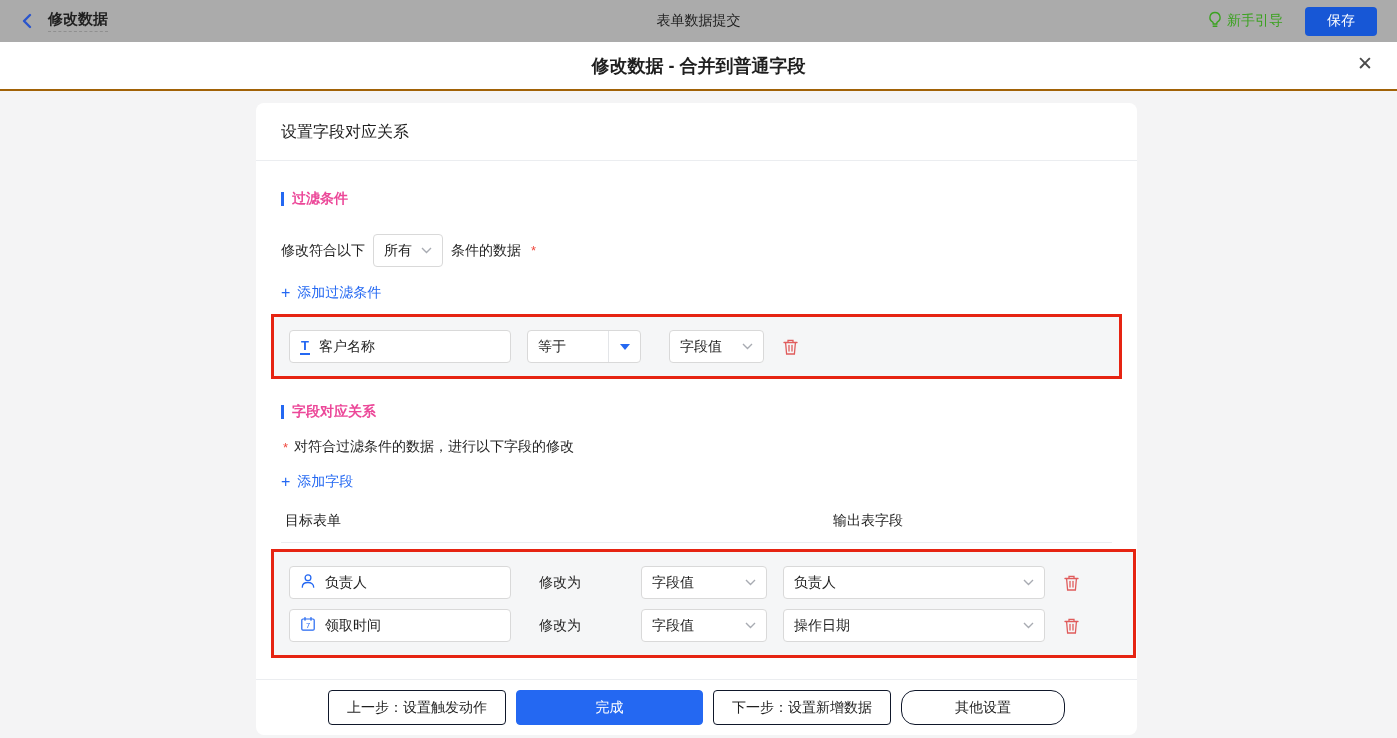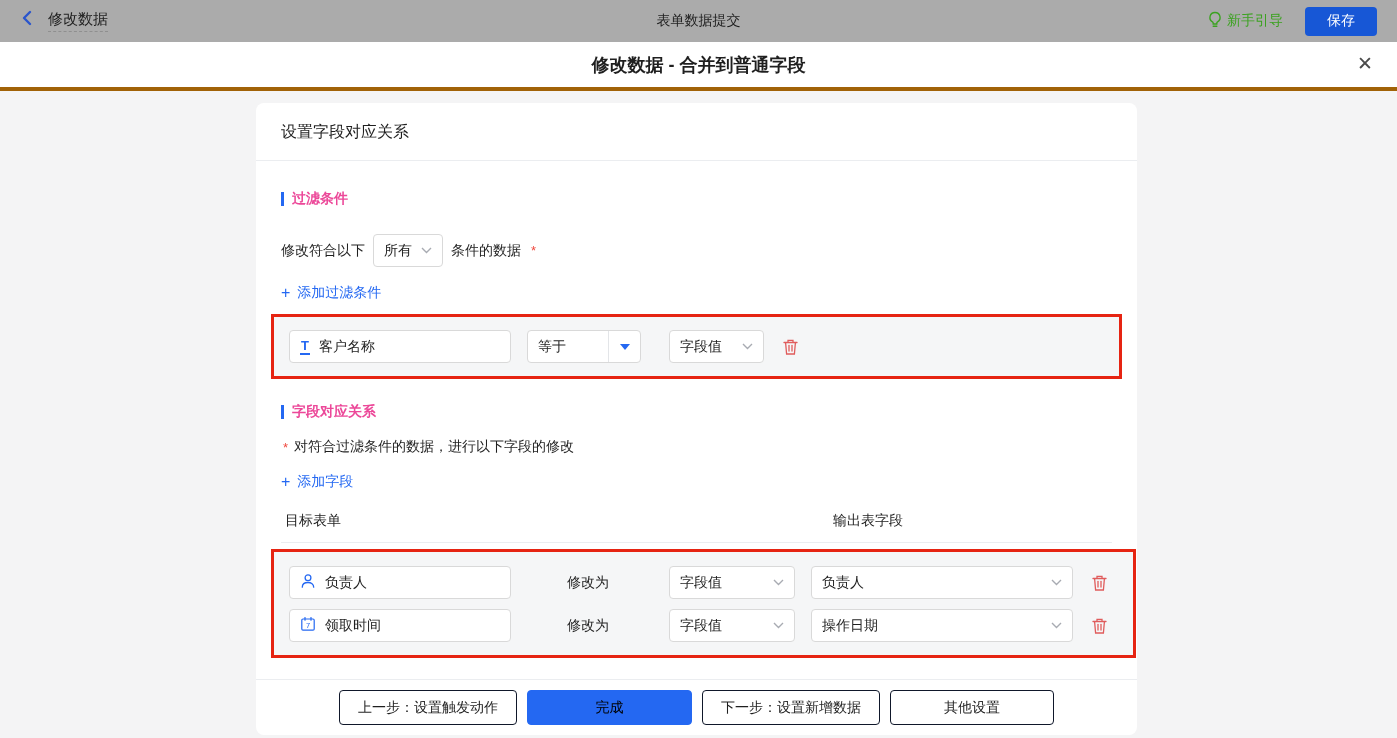--- a/index.html
+++ b/index.html
@@ -1,31 +1,31 @@
 <!DOCTYPE html>
 <html><head>
 <meta charset="utf-8">
 <style>
   * { margin:0; padding:0; box-sizing:border-box; }
   html,body { width:1397px; height:738px; overflow:hidden;
     font-family:"Liberation Sans","DejaVu Sans",sans-serif; color:#1f1f1f; background:#f4f4f5;}
 
   
   .topbar { height:42px; background:#ababab; display:flex; align-items:center; padding:0 20px; position:relative; }
-  .topbar-left { display:flex; align-items:flex-start; gap:14px; }
+  .topbar-left { display:flex; align-items:center; gap:14px;font-weight:bold; }
   .back-ico { display:flex; align-items:center; cursor:pointer; }
   .back-label { font-size:15px; color:#1f1f1f; padding-bottom:2px; border-bottom:1px dashed #8f8f8f; cursor:pointer;}
   .topbar-title { position:absolute; left:0; right:0; text-align:center; font-size:14px; color:#1f1f1f; pointer-events:none;}
   .topbar-right { margin-left:auto; display:flex; align-items:center; gap:22px; z-index:1;}
   .guide { display:flex; align-items:center; gap:5px; color:#3ba220; font-size:14px; cursor:pointer;}
   .save-btn { background:#1757d6; color:#fff; font-size:14px; border:none; border-radius:4px;
     height:29px; padding:0 22px; cursor:pointer;}
 
   
-  .modal-header { height:49px; background:#fff; border-bottom:4px solid #a16207; position:relative;
+  .modal-header { height:49px; background:#fff; border-bottom:2px solid #a16207; position:relative;
     display:flex; align-items:center; justify-content:center;}
   .modal-title { font-size:18px; font-weight:700; color:#1f1f1f;}
   .close-x { position:absolute; right:24px; top:12px; font-size:19px; color:#4a4a4a; cursor:pointer; line-height:1;}
 
   
   .page-body { position:relative; height:647px; background:#f4f4f5;}
   .card { position:absolute; left:256px; top:12px; width:881px; bottom:3px; background:#fff;
     border-radius:8px; display:flex; flex-direction:column; }
   .card-header { padding:19px 25px 17px; font-size:16px; color:#1f1f1f; border-bottom:1px solid #ebedf0;}
   .card-content { flex:1; padding:0 25px; }
@@ -64,30 +64,30 @@
   .trash { margin-left:18px; cursor:pointer; display:flex; align-items:center;}
 
   .note-line { margin-top:17px; font-size:14px; color:#1f1f1f; display:flex; align-items:center; gap:6px;}
   .cols-header { margin-top:21px; position:relative; height:20px; font-size:14px; color:#1f1f1f;}
   .col-target { position:absolute; left:4px;}
   .col-output { position:absolute; left:552px;}
   .cols-divider { margin-top:10px; border-top:1px solid #ebedf0;}
 
   .map-row { display:flex; align-items:center; height:33px;}
   .map-row + .map-row { margin-top:10px;}
-  .modify-label { margin-left:56px; width:44px; font-size:14px;}
+  .modify-label { margin-left:28px; width:44px; font-size:14px;}
   .map-type { width:126px; margin-left:58px;}
   .map-out { width:262px; margin-left:16px;}
 
   .card-footer { border-top:1px solid #ebedf0; height:56px; display:flex; align-items:center;
     justify-content:center; gap:10px;}
   .f-btn { height:35px; border:1px solid #0f172a; border-radius:4px; background:#fff; color:#1f1f1f;
     font-size:14px; padding:0 18px; cursor:pointer; font-family:inherit;}
-  .f-btn.primary { background:#2468f2; border-color:#2468f2; color:#000000; width:165px;}
-  .f-btn.wide { width:164px;}
+  .f-btn.primary { background:#2468f2; border-color:#2468f2; color:#ffffff; width:187px;}
+  .f-btn.wide { width:164px;border-radius:14px;}
 
   .t-icon { color:#2468f2; font-weight:700; font-size:13px; line-height:1; border-bottom:2px solid #2468f2;
     padding:0 1px 1px;}
 </style>
 </head>
 <body>
 
 <div class="topbar">
   <div class="topbar-left">
     <span class="back-ico">

